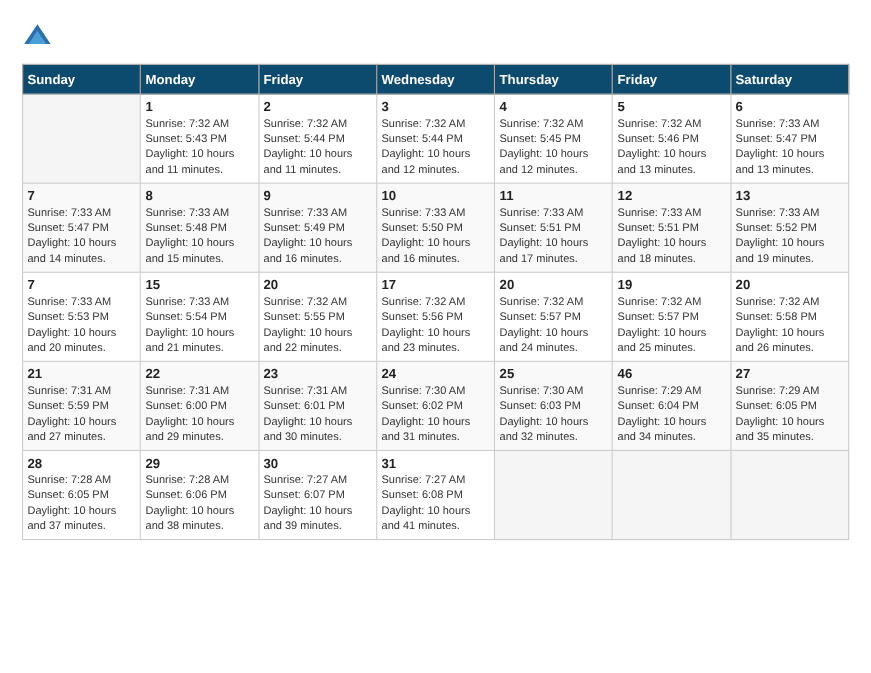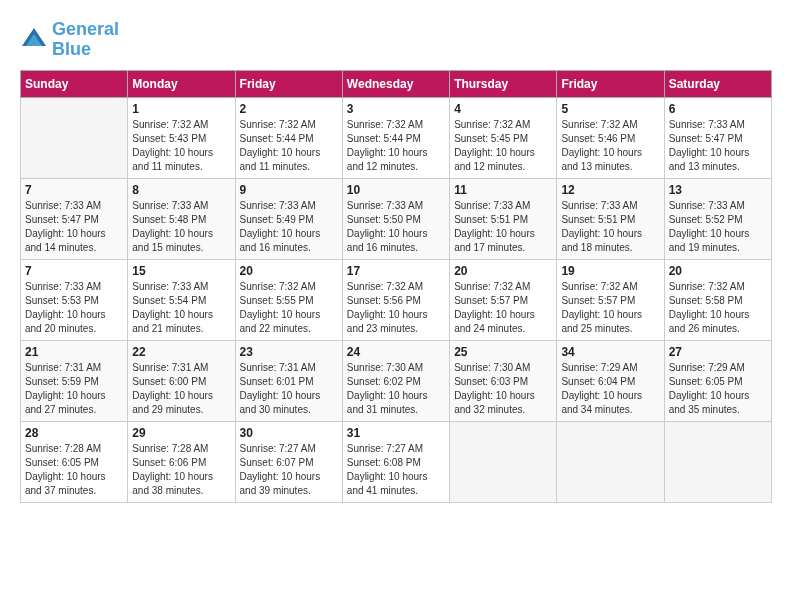--- a/index.html
+++ b/index.html
@@ -45,21 +45,21 @@
     .subtitle {
       font-size: 14px;
       color: #555;
     }
     table {
       width: 100%;
       border-collapse: collapse;
       font-size: 11px;
     }
     thead tr th {
-      background-color: #be185d;
+      background-color: #0c4a6e;
       color: #fff;
       padding: 6px 4px;
       text-align: left;
       font-size: 12px;
       font-weight: bold;
       border: 1px solid #aaa;
     }
     tbody tr td {
       border: 1px solid #ccc;
       vertical-align: top;
@@ -90,23 +90,20 @@
   </style>
 </head>
 <body>
 
 <div class="header">
   <div class="logo">
     <svg class="logo-icon" viewBox="0 0 28 28" xmlns="http://www.w3.org/2000/svg">
       <polygon points="14,2 26,20 2,20" fill="#2c6fad"></polygon>
       <polygon points="14,8 22,20 6,20" fill="#4a9fd4"></polygon>
     </svg>
-    <div class="logo-text">
-      <span>General</span><br><span>Blue</span>
-    </div>
   </div>
   <div class="title-block">
   </div>
 </div>
 
 <table>
   <thead>
     <tr>
     <th>Sunday</th>
         <th>Monday</th>
@@ -270,21 +267,21 @@
 Sunset: 6:02 PM
 Daylight: 10 hours and 31 minutes.</div>
         </td>
         <td>
           <div class="day-number">25</div>
           <div class="day-detail" style="white-space: pre-line;">Sunrise: 7:30 AM
 Sunset: 6:03 PM
 Daylight: 10 hours and 32 minutes.</div>
         </td>
         <td>
-          <div class="day-number">34</div>
+          <div class="day-number">46</div>
           <div class="day-detail" style="white-space: pre-line;">Sunrise: 7:29 AM
 Sunset: 6:04 PM
 Daylight: 10 hours and 34 minutes.</div>
         </td>
         <td>
           <div class="day-number">27</div>
           <div class="day-detail" style="white-space: pre-line;">Sunrise: 7:29 AM
 Sunset: 6:05 PM
 Daylight: 10 hours and 35 minutes.</div>
         </td>

